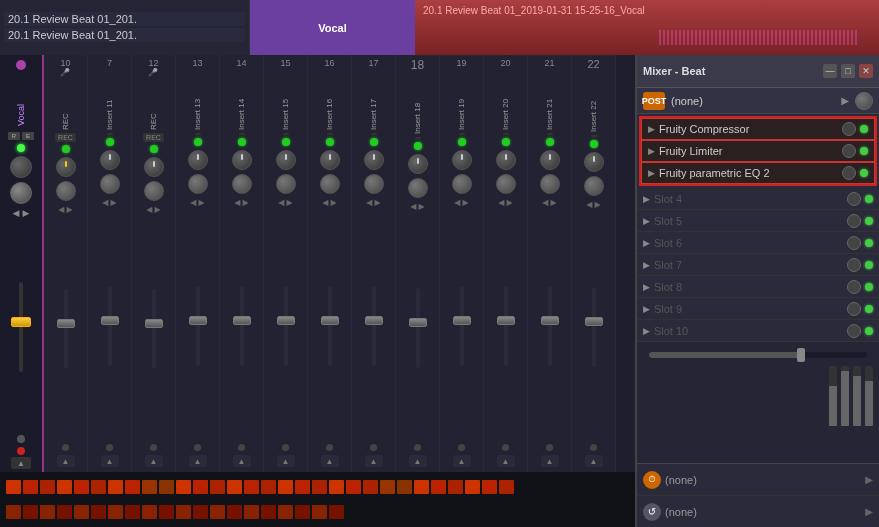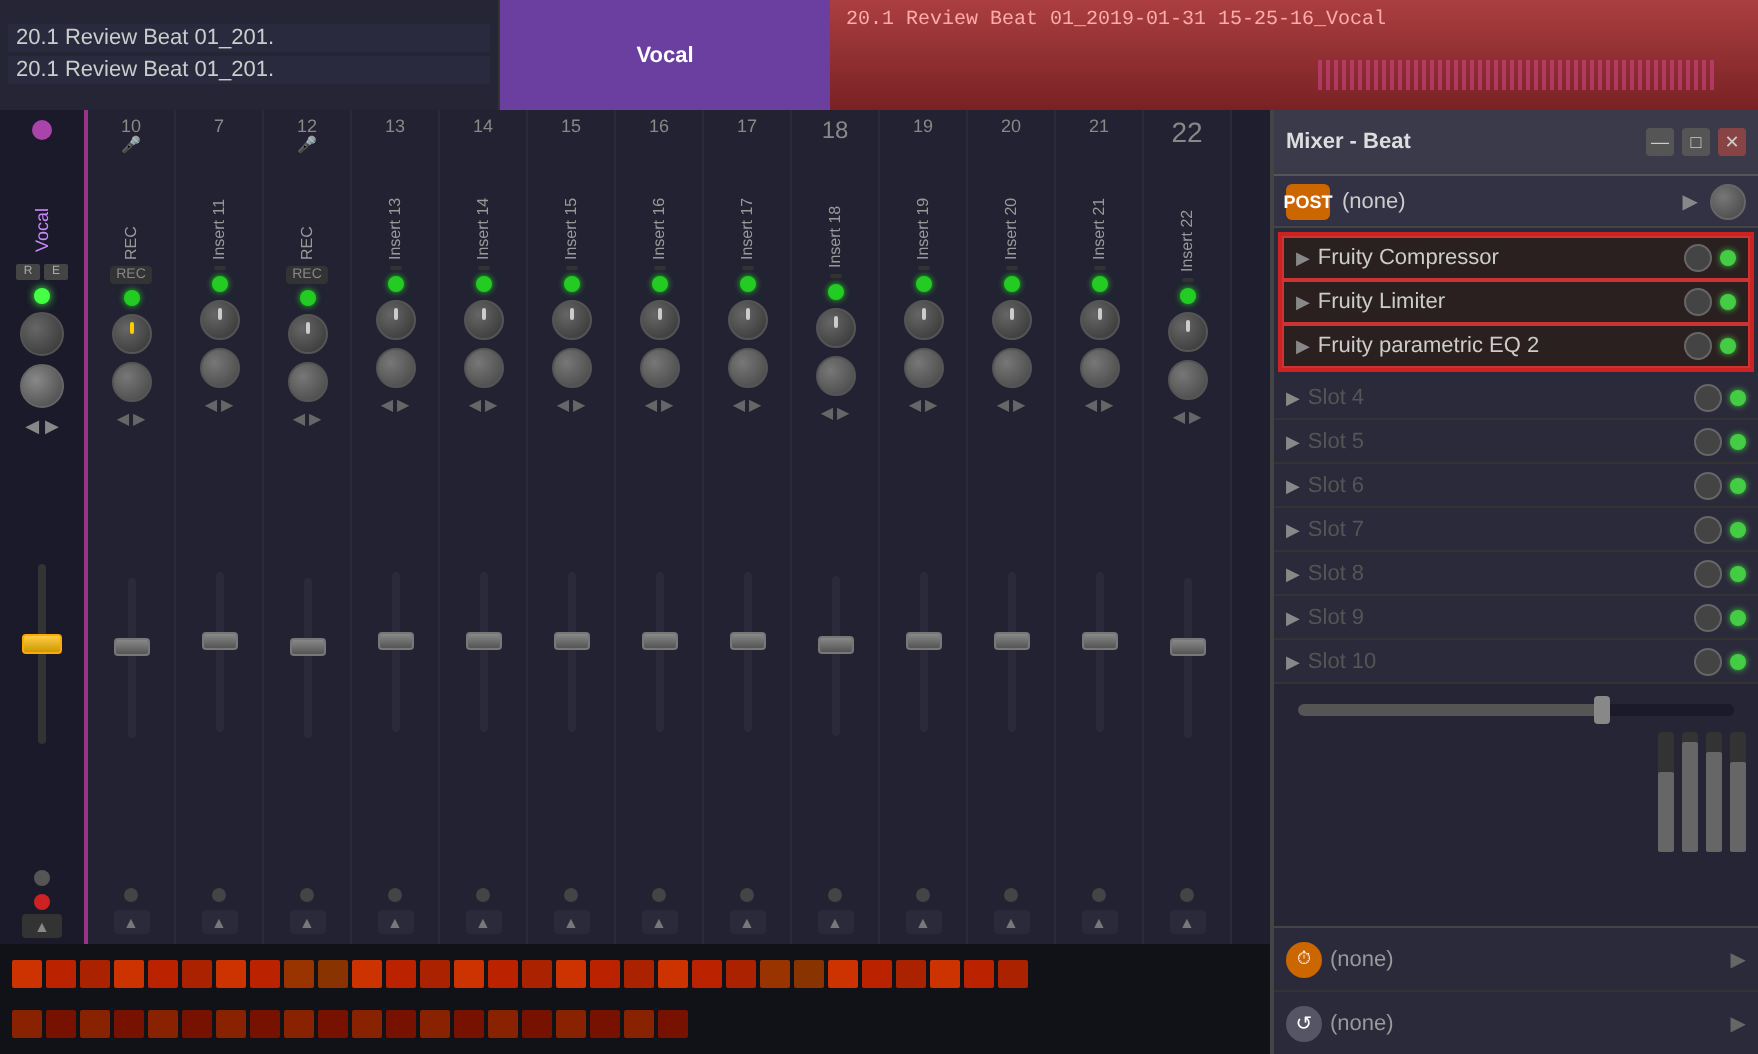--- a/index.html
+++ b/index.html
@@ -53,21 +53,20 @@
       color: white;
       font-size: 11px;
       font-weight: bold;
     }
 
     .top-timeline {
       flex: 1;
       background: #1e1e2e;
       position: relative;
       overflow: hidden;
-      font-family: Liberation Mono, monospace;
     }
 
     .waveform-label {
       position: absolute;
       top: 5px;
       left: 8px;
       color: #ffaaaa;
       font-size: 10px;
       white-space: nowrap;
     }
@@ -837,21 +836,21 @@
         <div style="width:4px;height:80px;background:#2a2a3a;border-radius:2px;position:relative;">
           <div style="width:18px;height:9px;background:linear-gradient(180deg,#888,#555);border-radius:2px;position:absolute;left:-7px;top:30px;cursor:pointer;border:1px solid #777;"></div>
         </div>
       </div>
       <div style="width:7px;height:7px;border-radius:50%;background:#444;margin:2px;"></div>
       <div style="width:18px;height:12px;background:#2a2a3a;border-radius:2px;display:flex;align-items:center;justify-content:center;cursor:pointer;margin:2px;">
         <span style="color:#777;font-size:8px;">▲</span>
       </div>
     </div>
     <div style="width: 44px; min-width: 40px; border-right: 1px solid rgb(42, 42, 58); background: rgb(34, 34, 50); display: flex; flex-direction: column; align-items: center; padding: 3px 1px; overflow: hidden;">
-      <div style="color:#888;font-size:14px;text-align:right;">22</div>
+      <div style="color:#888;font-size:11px;text-align:right;">22</div>
       <div style="width:10px;height:10px;"></div>
       <div style="writing-mode:vertical-rl;transform:rotate(180deg);color:#999;font-size:8px;height:50px;overflow:hidden;margin:2px 0;">Insert 22</div>
       <div style="font-size:7px;color:#888;background:#333;border-radius:2px;padding:1px 3px;margin:1px;cursor:pointer;"></div>
       <div style="width:8px;height:8px;border-radius:50%;background:#22cc22;box-shadow:0 0 3px #22cc22;margin:2px;"></div>
       <div style="width:20px;height:20px;border-radius:50%;background:radial-gradient(circle at 35% 35%,#666,#333);border:1px solid #555;margin:2px;cursor:pointer;position:relative;">
         <div style="width:2px;height:6px;background:#ccc;position:absolute;top:3px;left:50%;transform:translateX(-50%);border-radius:1px;"></div>
       </div>
       <div style="width:20px;height:20px;border-radius:50%;background:radial-gradient(circle at 35% 35%,#777,#444);border:1px solid #555;margin:2px;cursor:pointer;"></div>
       <div style="display:flex;gap:2px;margin:2px;">
         <div style="font-size:8px;color:#666;cursor:pointer;">◀</div>

